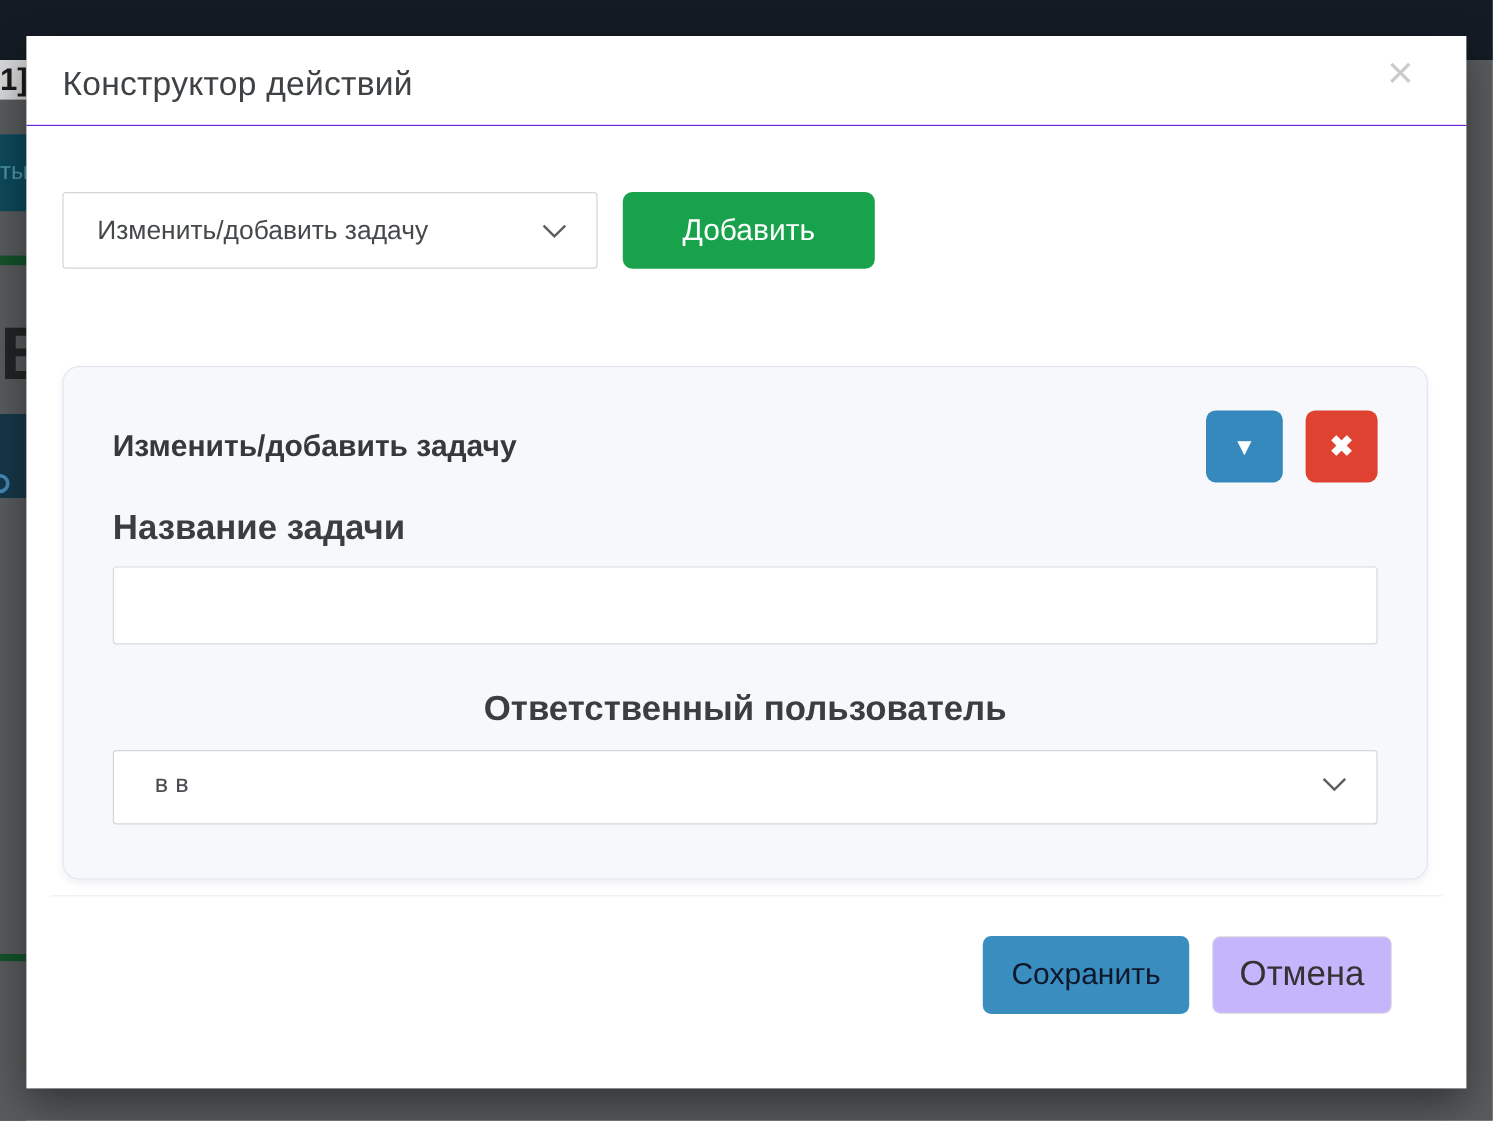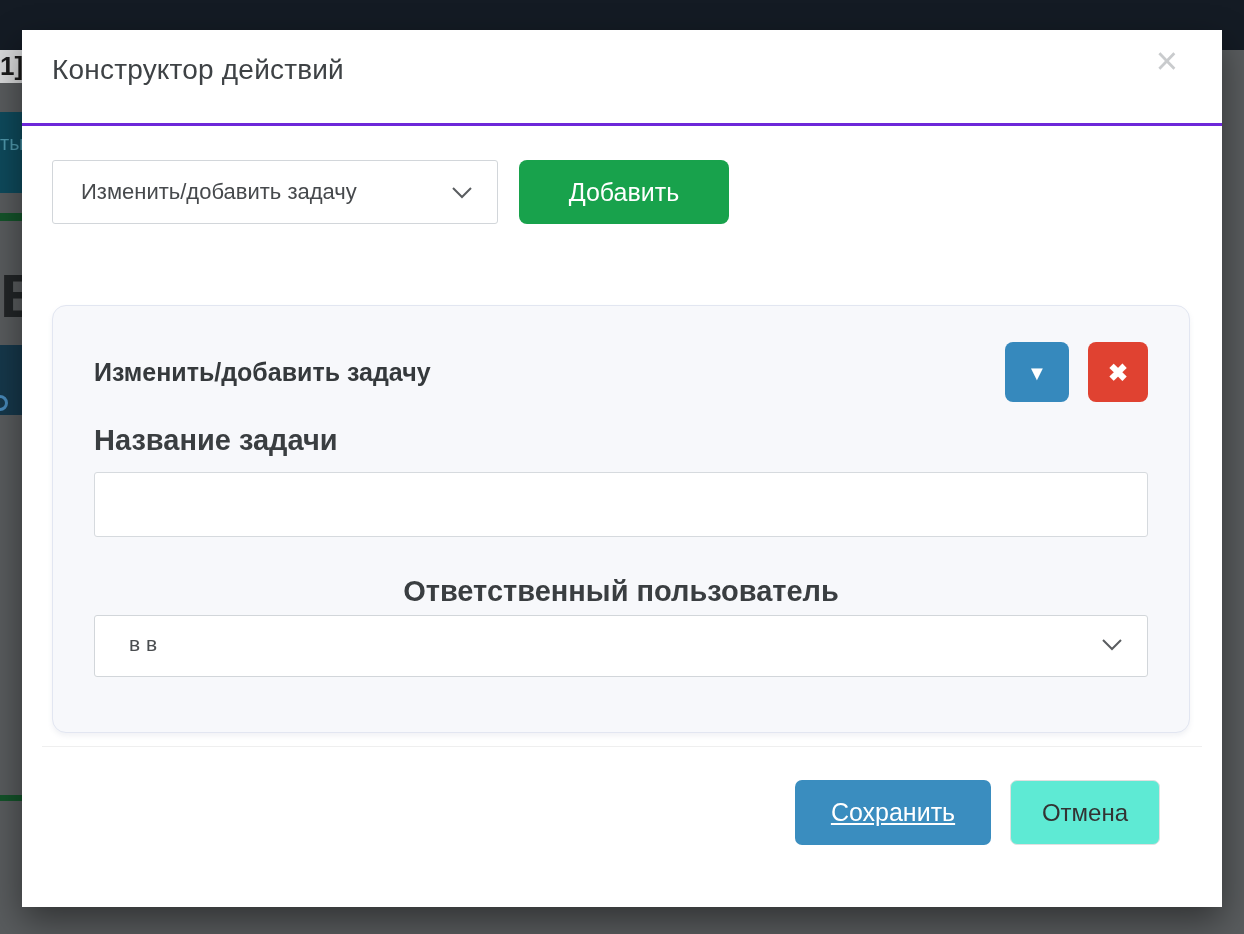--- a/index.html
+++ b/index.html
@@ -10,39 +10,39 @@
     font-family:"Liberation Sans", sans-serif;
   }
   .abs { position:absolute; }
 
   
   .bg-navbar { left:0; top:0; width:1244px; height:50px; background:#141b24; }
   .bg-strip-left { left:0; top:50px; width:22px; height:884px; background:#595c5e; }
   .bg-frag { position:absolute; left:0; width:22px; overflow:hidden; }
   .frag-light { top:50px; height:33px; background:#d9dadb; color:#1b1b1b;
                 font-size:26px; font-weight:bold; line-height:33px; }
-  .frag-teal-tab { top:112px; height:81px; background:#0e4a5c; color:#4e97ab;
+  .frag-teal-tab { top:112px; height:64px; background:#0e4a5c; color:#4e97ab;
                    font-size:20px; line-height:63px; }
   .frag-green-1 { top:213px; height:6px; background:#14532a; }
   .frag-letter { top:252px; height:88px; color:#222527; font-size:62px;
                  font-weight:bold; line-height:88px; }
   .frag-teal-2 { top:345px; height:70px; background:#16384b; }
   .frag-arc { position:absolute; left:-8px; top:50px; width:16px; height:16px;
               border:3px solid #4788b8; border-radius:50%; }
   .frag-green-2 { top:795px; height:6px; background:#14532a; }
   .bg-strip-right { left:1222px; top:50px; width:22px; height:884px; background:#595c5e; }
   .bg-frag-r { position:absolute; left:0; width:22px; }
   .frag-green-r { top:215px; height:6px; background:#14532a; }
 
   
   .modal {
     position:absolute; left:22px; top:30px; width:1200px; height:877px;
     background:#ffffff; box-shadow:0 14px 34px rgba(0,0,0,0.45);
   }
-  .modal-header { position:relative; height:96px; border-bottom:3px solid #6d28d9; }
+  .modal-header { position:relative; height:75px; border-bottom:1px solid #6d28d9; }
   .modal-title {
     margin:0; position:absolute; left:30px; top:24px;
     font-size:28px; font-weight:500; color:#3e4245; letter-spacing:0.2px;
   }
   .close-x {
     position:absolute; right:44px; top:12px; font-size:38px; font-weight:400;
     color:#c9cbcd; cursor:pointer; line-height:1;
   }
 
   .action-row { position:absolute; left:30px; top:130px; display:flex; align-items:center; }
@@ -78,35 +78,34 @@
   .field-label {
     display:block; font-size:29px; font-weight:bold; color:#3a3e41;
   }
   .label-task { margin-top:22px; }
   .text-input {
     margin-top:15px; width:100%; height:65px; background:#fff;
     border:1px solid #d6dade; border-radius:3px; font-size:22px; padding:0 25px;
     font-family:inherit; color:#333;
   }
   .label-resp { margin-top:38px;text-align:center; }
-  .user-select { margin-top:7px; width:100%; height:62px; padding:0 24px 4px 34px; font-size:21px; color:#4a4d50; }
+  .user-select { margin-top:17px; width:100%; height:62px; padding:0 24px 4px 34px; font-size:21px; color:#4a4d50; }
 
   .footer-divider {
     position:absolute; left:20px; right:20px; top:716px; height:0;
     border:none; border-top:1px solid #efefef; margin:0;
   }
   .footer { position:absolute; right:62px; top:750px; display:flex; }
   .btn-save {
-    width:196px; height:65px; background:#3a8dbf; color:#ffffff; font-size:25px;
+    width:172px; height:65px; background:#3a8dbf; color:#0f172a; font-size:25px;
     border-radius:7px;
-    text-decoration:underline;
   }
   .btn-cancel {
-    margin-left:19px; width:150px; height:65px; background:#5eead4; color:#333;
-    font-size:24px; border:1px solid #e0e0e0; border-radius:7px;
+    margin-left:19px; width:150px; height:65px; background:#c4b5fd; color:#333;
+    font-size:29px; border:1px solid #e0e0e0; border-radius:7px;
   }
 </style>
 </head>
 <body>
 
 <div class="abs bg-navbar"></div>
 
 <div class="bg-strip-left">
   <div class="bg-frag frag-light">1]</div>
   <div class="bg-frag frag-teal-tab">ты</div>

